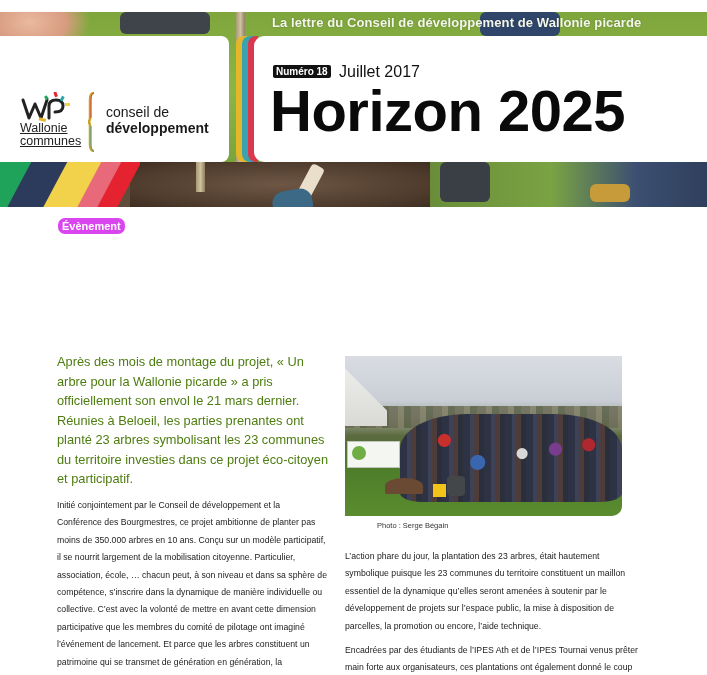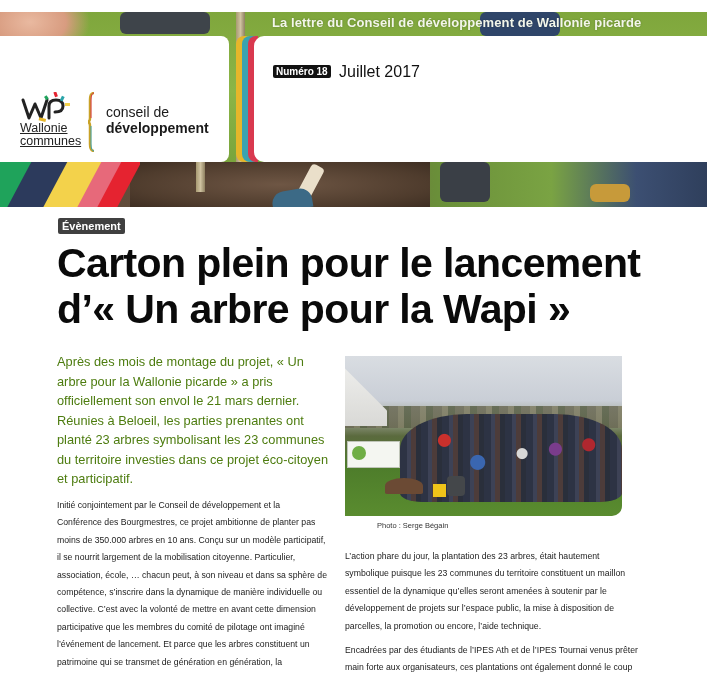--- a/index.html
+++ b/index.html
@@ -32,21 +32,21 @@
 
   .edge-bars { position: absolute; left: 236px; top: 24px; width: 22px; height: 126px; }
   .edge-bar { position: absolute; top: 0; height: 126px; border-radius: 8px 0 0 8px; }
 
   .title-card { position: absolute; left: 254px; top: 24px; width: 453px; height: 126px; background: #ffffff; border-radius: 10px 0 0 10px; }
   .issue-badge { position: absolute; left: 273px; top: 53px; background: #111; color: #fff; font-size: 10px; font-weight: bold; padding: 1px 3px; border-radius: 2px; line-height: 11px; }
   .issue-date { position: absolute; left: 330px; top: 53px; font-size: 16px; color: #111; line-height: 13px; margin-left: 9px; }
   .masthead { position: absolute; left: 270px; top: 66px; font-size: 58px; line-height: 66px; font-weight: bold; color: #0a0a0a; letter-spacing: -0.5px; white-space: nowrap; }
 
   
-  .category-badge { position: absolute; left: 58px; top: 218px; background: #404040; color: #fff; font-size: 11px; font-weight: bold; padding: 2px 4px; border-radius: 2px; line-height: 12px; }
+  .category-badge { position: absolute; left: 58px; top: 218px; background: #d946ef; color: #fff; font-size: 11px; font-weight: bold; padding: 2px 4px; border-radius: 7px; line-height: 12px; }
   .headline { position: absolute; left: 57px; top: 240px; width: 620px; font-size: 41px; line-height: 46px; font-weight: bold; color: #0a0a0a; letter-spacing: -0.6px; }
 
   .lead { position: absolute; left: 57px; top: 352px; width: 280px; font-size: 12.8px; line-height: 19.5px; color: #4d7c0f; }
   .body-left { position: absolute; left: 57px; top: 497px; width: 270px; font-size: 8.7px; line-height: 17.4px; color: #222; }
 
   .photo { position: absolute; left: 345px; top: 356px; width: 277px; height: 160px; border-radius: 0 0 10px 0; overflow: hidden;
     background: linear-gradient(180deg, #d9dde2 0%, #c9ced6 28%, #9aa08f 40%, #5b6a3e 50%, #4e7d2b 70%, #5a8c2f 100%); }
   .photo-trees { position: absolute; left: 0; top: 50px; width: 277px; height: 22px;
     background: repeating-linear-gradient(90deg, #6b6a55 0 9px, #7f7d63 9px 15px, #596046 15px 22px); opacity: 0.85; }
   .photo-house { position: absolute; left: 0; top: 0; width: 42px; height: 70px; background: linear-gradient(180deg,#f1f1ef,#d9d9d6); clip-path: polygon(0 18%, 100% 78%, 100% 100%, 0 100%); }
@@ -120,26 +120,26 @@
 
   <div class="edge-bars">
     <div class="edge-bar" style="left:0;width:22px;background:#e6b62a;"></div>
     <div class="edge-bar" style="left:6px;width:16px;background:#3aa3b0;"></div>
     <div class="edge-bar" style="left:12px;width:10px;background:#d9394f;"></div>
   </div>
 
   <div class="title-card"></div>
   <div class="issue-badge">Numéro 18</div>
   <div class="issue-date">Juillet 2017</div>
+  <div class="masthead">Horizon 2025</div>
 </div>
 
 <div class="category-badge">Évènement</div>
 <h1 class="headline">
-  <span>Carton plein pour le lancement</span><br>
-  <span>d’« Un arbre pour la Wapi »</span>
+  <br>
 </h1>
 
 <p class="lead">Après des mois de montage du projet, « Un arbre pour la Wallonie picarde » a pris officiellement son envol le 21 mars dernier. Réunies à Beloeil, les parties prenantes ont planté 23 arbres symbolisant les 23 communes du territoire investies dans ce projet éco-citoyen et participatif.</p>
 <p class="body-left">Initié conjointement par le Conseil de développement et la Conférence des Bourgmestres, ce projet ambitionne de planter pas moins de 350.000 arbres en 10 ans. Conçu sur un modèle participatif, il se nourrit largement de la mobilisation citoyenne. Particulier, association, école, … chacun peut, à son niveau et dans sa sphère de compétence, s’inscrire dans la dynamique de manière individuelle ou collective. C’est avec la volonté de mettre en avant cette dimension participative que les membres du comité de pilotage ont imaginé l’événement de lancement. Et parce que les arbres constituent un patrimoine qui se transmet de génération en génération, la participation d’enfants leur est très vite apparue comme une évidence. Un appel entendu par les</p>
 
 <div class="photo">
   <div class="photo-trees"></div>
   <div class="photo-house"></div>
   <div class="crowd"></div>
   <div class="banner-sign"></div>

